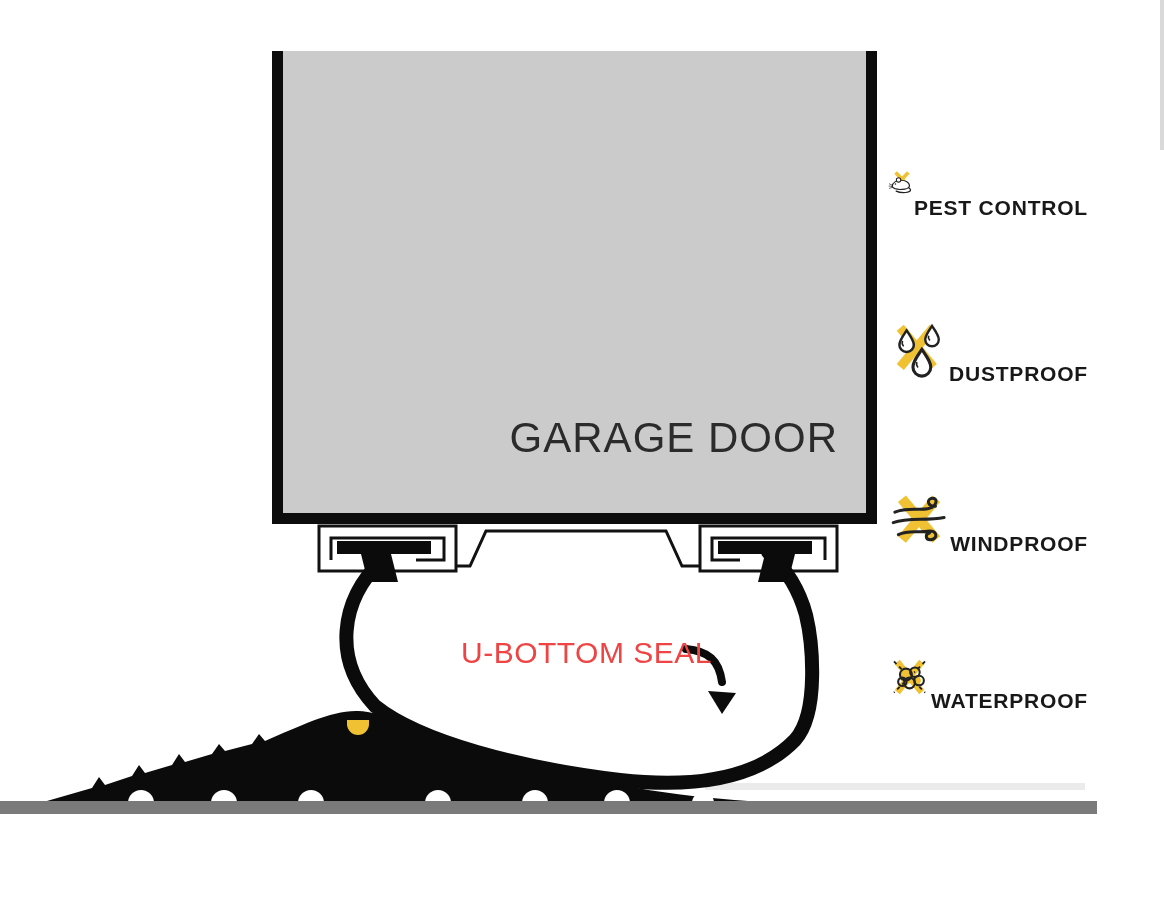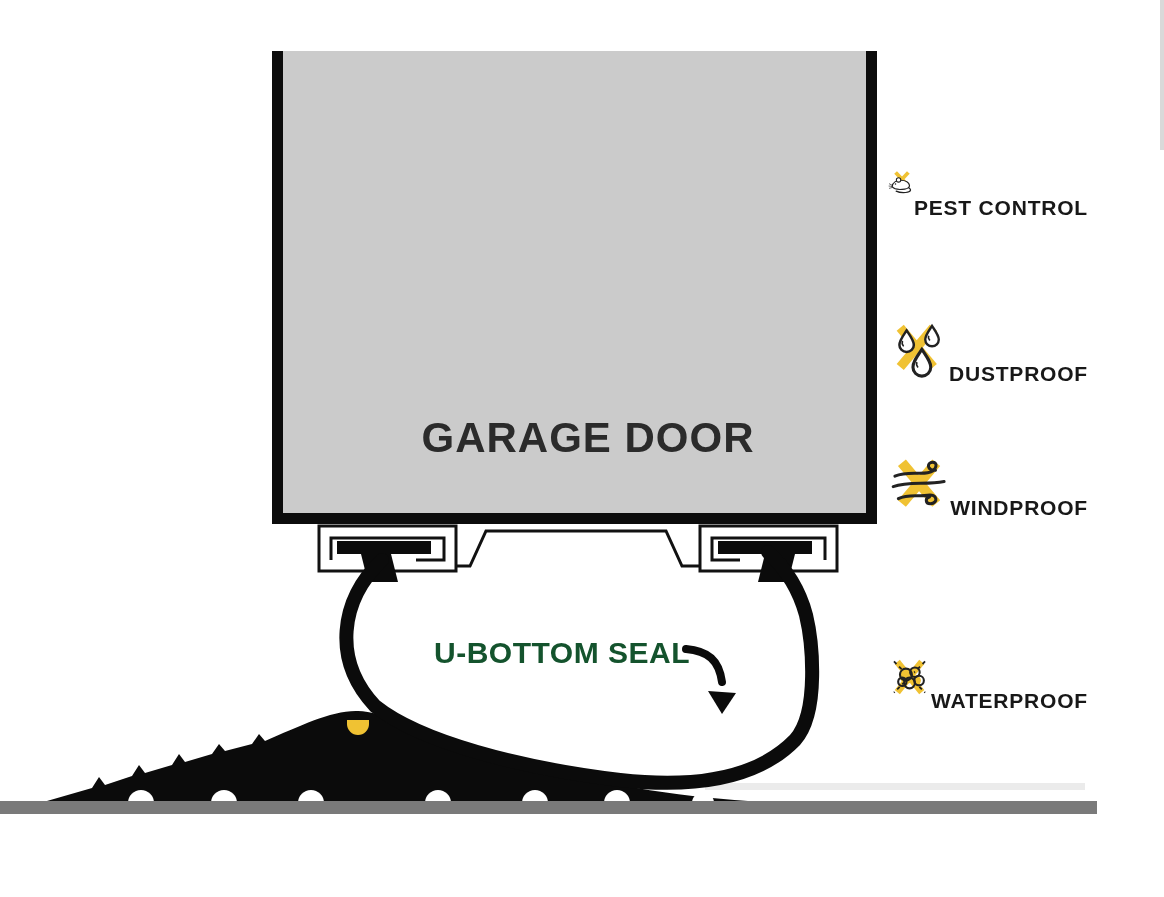--- a/index.html
+++ b/index.html
@@ -7,48 +7,48 @@
     position: relative;
     width: 1164px;
     height: 897px;
     background: #ffffff;
     overflow: hidden;
     font-family: "Liberation Sans", sans-serif;
   }
   .diagram-svg { position: absolute; left: 0; top: 0; }
   .label {
     position: absolute;
-    font-weight: 700;
-    text-align: center;
+    font-weight: 400;
+    text-align: right;
     color: #1a1a1a;
     white-space: nowrap;
   }
   .door-label {
     left: 338px; top: 414px; width: 500px;
     font-size: 42px; letter-spacing: 1px; color: #2b2b2b;
   }
   .seal-label {
     left: 412px; top: 636px; width: 300px;
-    font-size: 30px; letter-spacing: 0.5px; color: #14532d;
+    font-size: 30px; letter-spacing: 0.5px; color: #ef4444;
   }
   .floor-label {
     left: 439px; top: 830px; width: 300px;
     font-size: 30px; letter-spacing: 0.5px; color: #1d1d1d;
   }
   .feature {
     position: absolute;
     left: 888px;
     width: 200px;
     display: flex;
     flex-direction: row;
     align-items: flex-end;
   }
   .feature-1 { top: 148px; }
   .feature-2 { top: 314px; }
-  .feature-3 { top: 448px; }
+  .feature-3 { top: 484px; }
   .feature-4 { top: 641px; }
   .feature-label {
     margin-top: 6px;
     font-size: 21px;
     font-weight: 700;
     letter-spacing: 0.8px;
     color: #181818;
     white-space: nowrap;
   }
   .edge-artifact {

